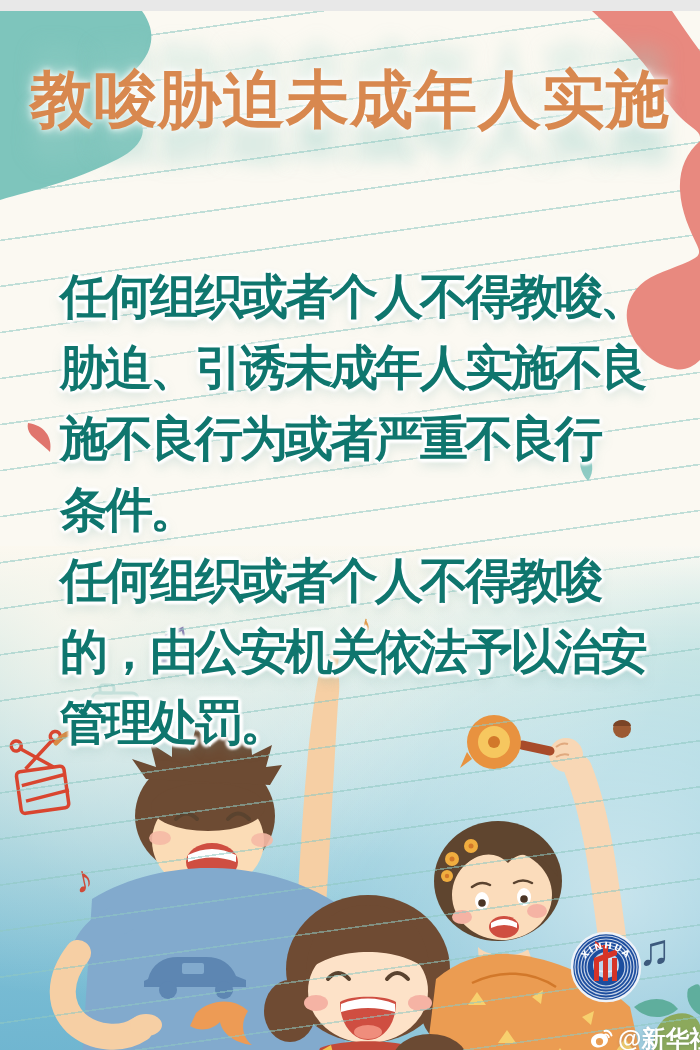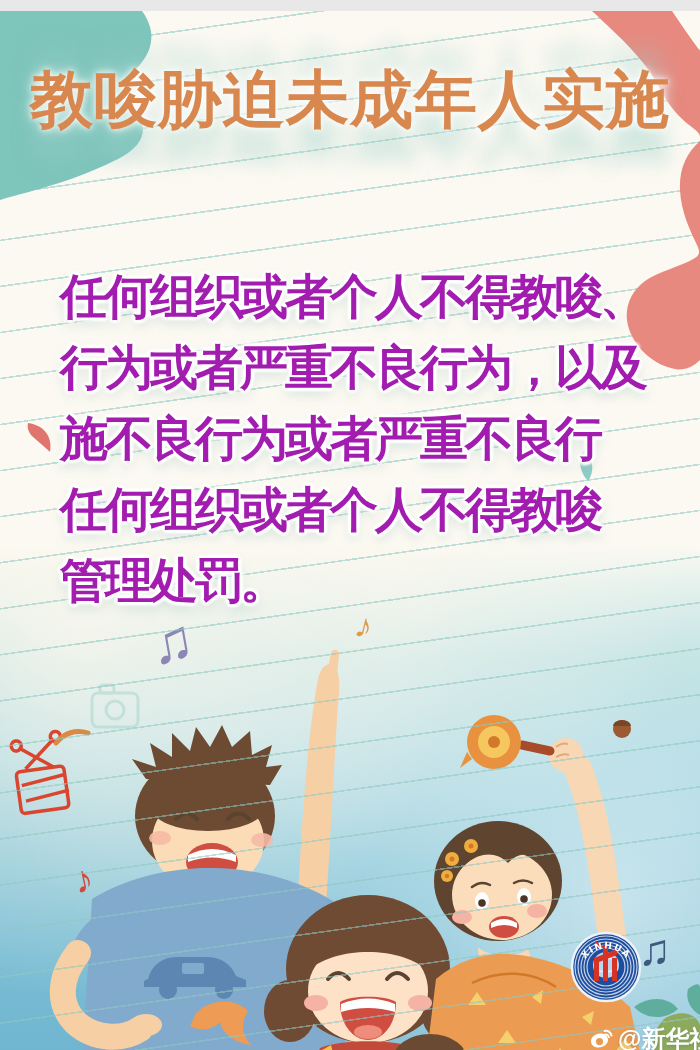--- a/index.html
+++ b/index.html
@@ -57,21 +57,21 @@
                 0 34px 18px rgba(150,205,198,0.55),
                 0 -28px 18px rgba(150,205,198,0.35);
   }
   .title-1{top:57px;}
   .title-2{top:150px;}
 
   
   .bodytext{
     position:absolute;left:60px;top:250px;width:600px;z-index:5;
     font-family:"Liberation Serif","DejaVu Serif",serif;
-    font-weight:700;font-size:48px;color:#a21caf;
+    font-weight:700;font-size:48px;color:#0f766e;
   }
   .bodyline{
     height:71px;line-height:71px;white-space:nowrap;letter-spacing:-3px;
     text-shadow:-3px 0 3px #fff,3px 0 3px #fff,0 -3px 3px #fff,0 3px 3px #fff,
                 -2px -2px 3px #fff,2px -2px 3px #fff,-2px 2px 3px #fff,2px 2px 3px #fff,
                 0 6px 12px rgba(110,165,160,0.35);
   }
 
   
   .xinhua-logo{position:absolute;left:570px;top:920px;z-index:6;}
@@ -218,23 +218,25 @@
     <path fill="#7ec5bc" d="M0,0 L142,0 C158,22 152,42 136,58 C118,74 116,88 132,100 C150,114 146,134 118,148 C88,163 55,174 32,180 C18,184 6,187 0,189 Z"></path>
     <path fill="#e8897f" d="M592,0 C620,26 646,50 659,76 C670,98 682,109 693,117 C697,120 700,123 700,126 L700,130 C686,142 679,159 680,179 C681,201 690,219 697,234 C700,240 700,244 695,247 C680,256 659,260 645,270 C629,282 623,300 629,318 C636,338 654,354 675,358 C684,360 693,356 700,349 L700,40 C690,27 681,13 672,0 Z"></path>
     <path fill="#e0756d" d="M28,412 C44,414 53,426 50,441 C45,436 36,429 31,424 C28,420 27,416 28,412 Z"></path>
     <path fill="#8fcdc5" d="M585,439 C593,448 595,460 588,470 C580,462 578,449 582,442 Z"></path>
   </svg>
 
   <div class="title-line title-1">教唆胁迫未成年人实施</div>
 
   <div class="bodytext">
     <div class="bodyline">任何组织或者个人不得教唆、</div>
-    <div class="bodyline">行为或者严重不良行为，以及</div>
+    <div class="bodyline">胁迫、引诱未成年人实施不良</div>
     <div class="bodyline">施不良行为或者严重不良行</div>
+    <div class="bodyline">条件。</div>
     <div class="bodyline">任何组织或者个人不得教唆</div>
+    <div class="bodyline">的，由公安机关依法予以治安</div>
     <div class="bodyline">管理处罚。</div>
   </div>
 
   <svg class="xinhua-logo" width="72" height="72" viewBox="0 0 72 72">
     <circle cx="36" cy="36" r="34" fill="#1c4d9e" stroke="#eef3f9" stroke-width="2.5"></circle>
     <g stroke="rgba(255,255,255,0.75)" stroke-width="1.2" fill="none">
       <circle cx="36" cy="36" r="31"></circle>
       <circle cx="36" cy="36" r="28"></circle>
       <circle cx="36" cy="36" r="25"></circle>
       <circle cx="36" cy="36" r="22"></circle>

